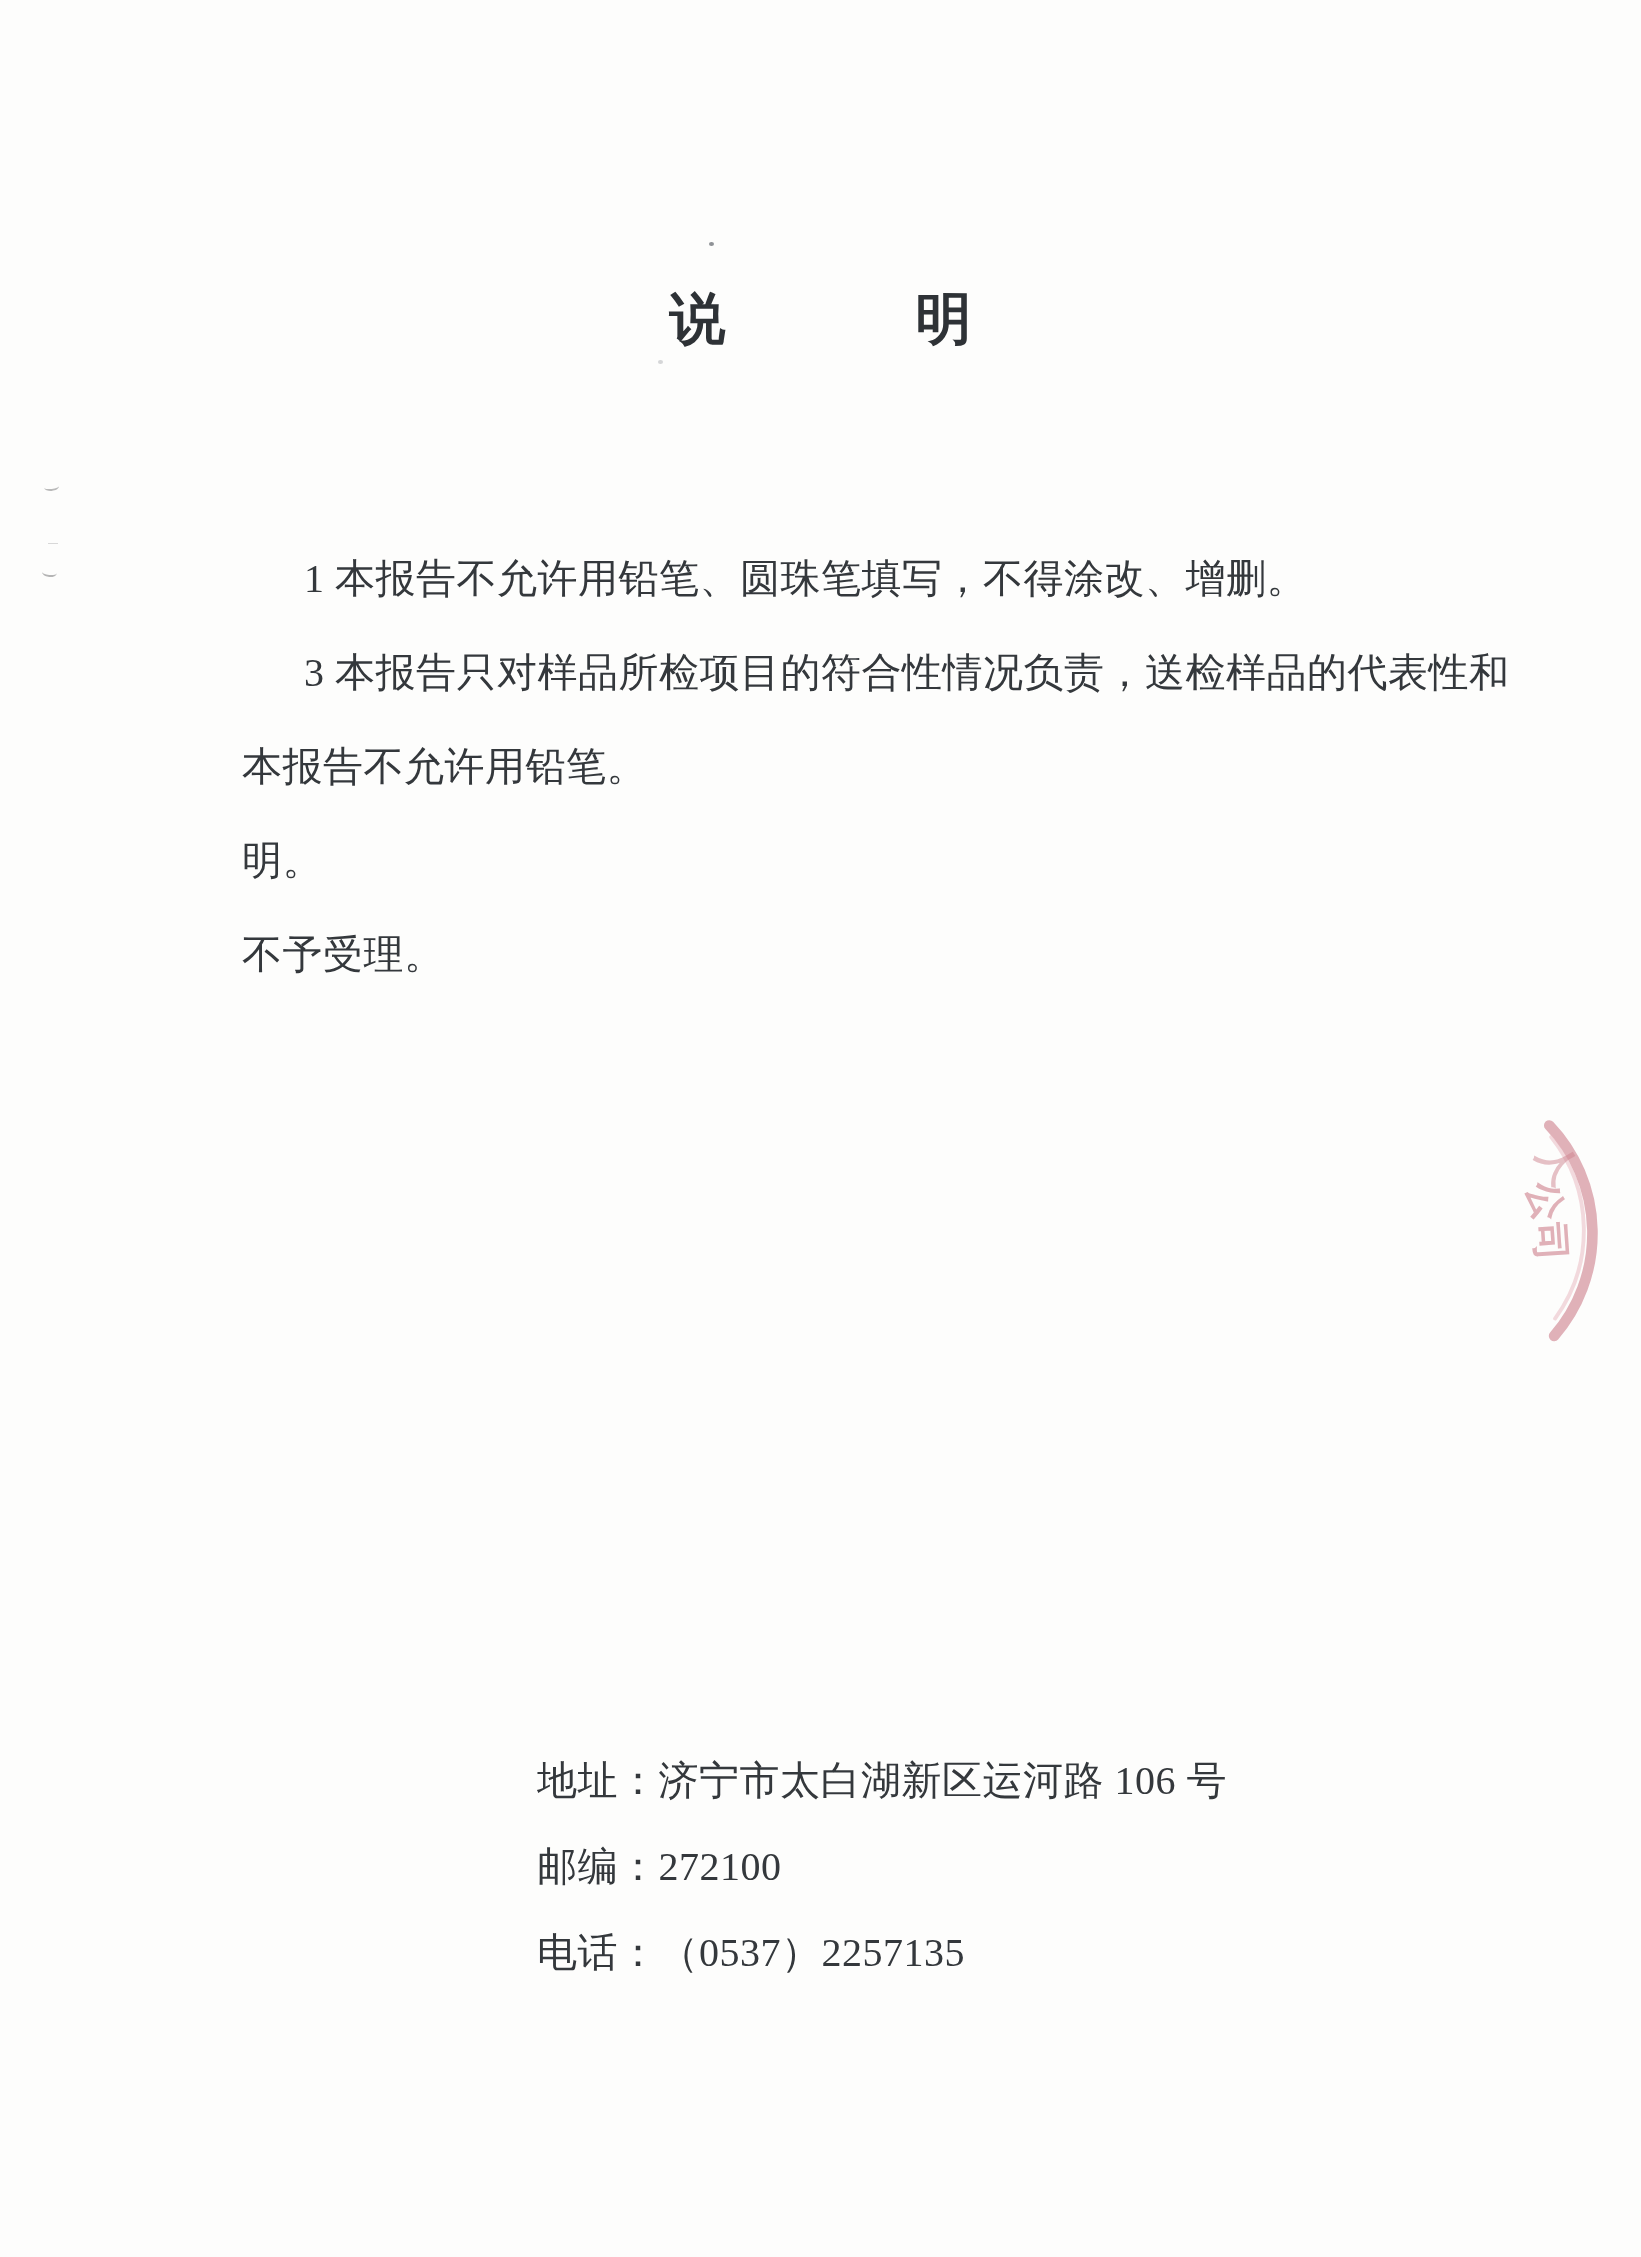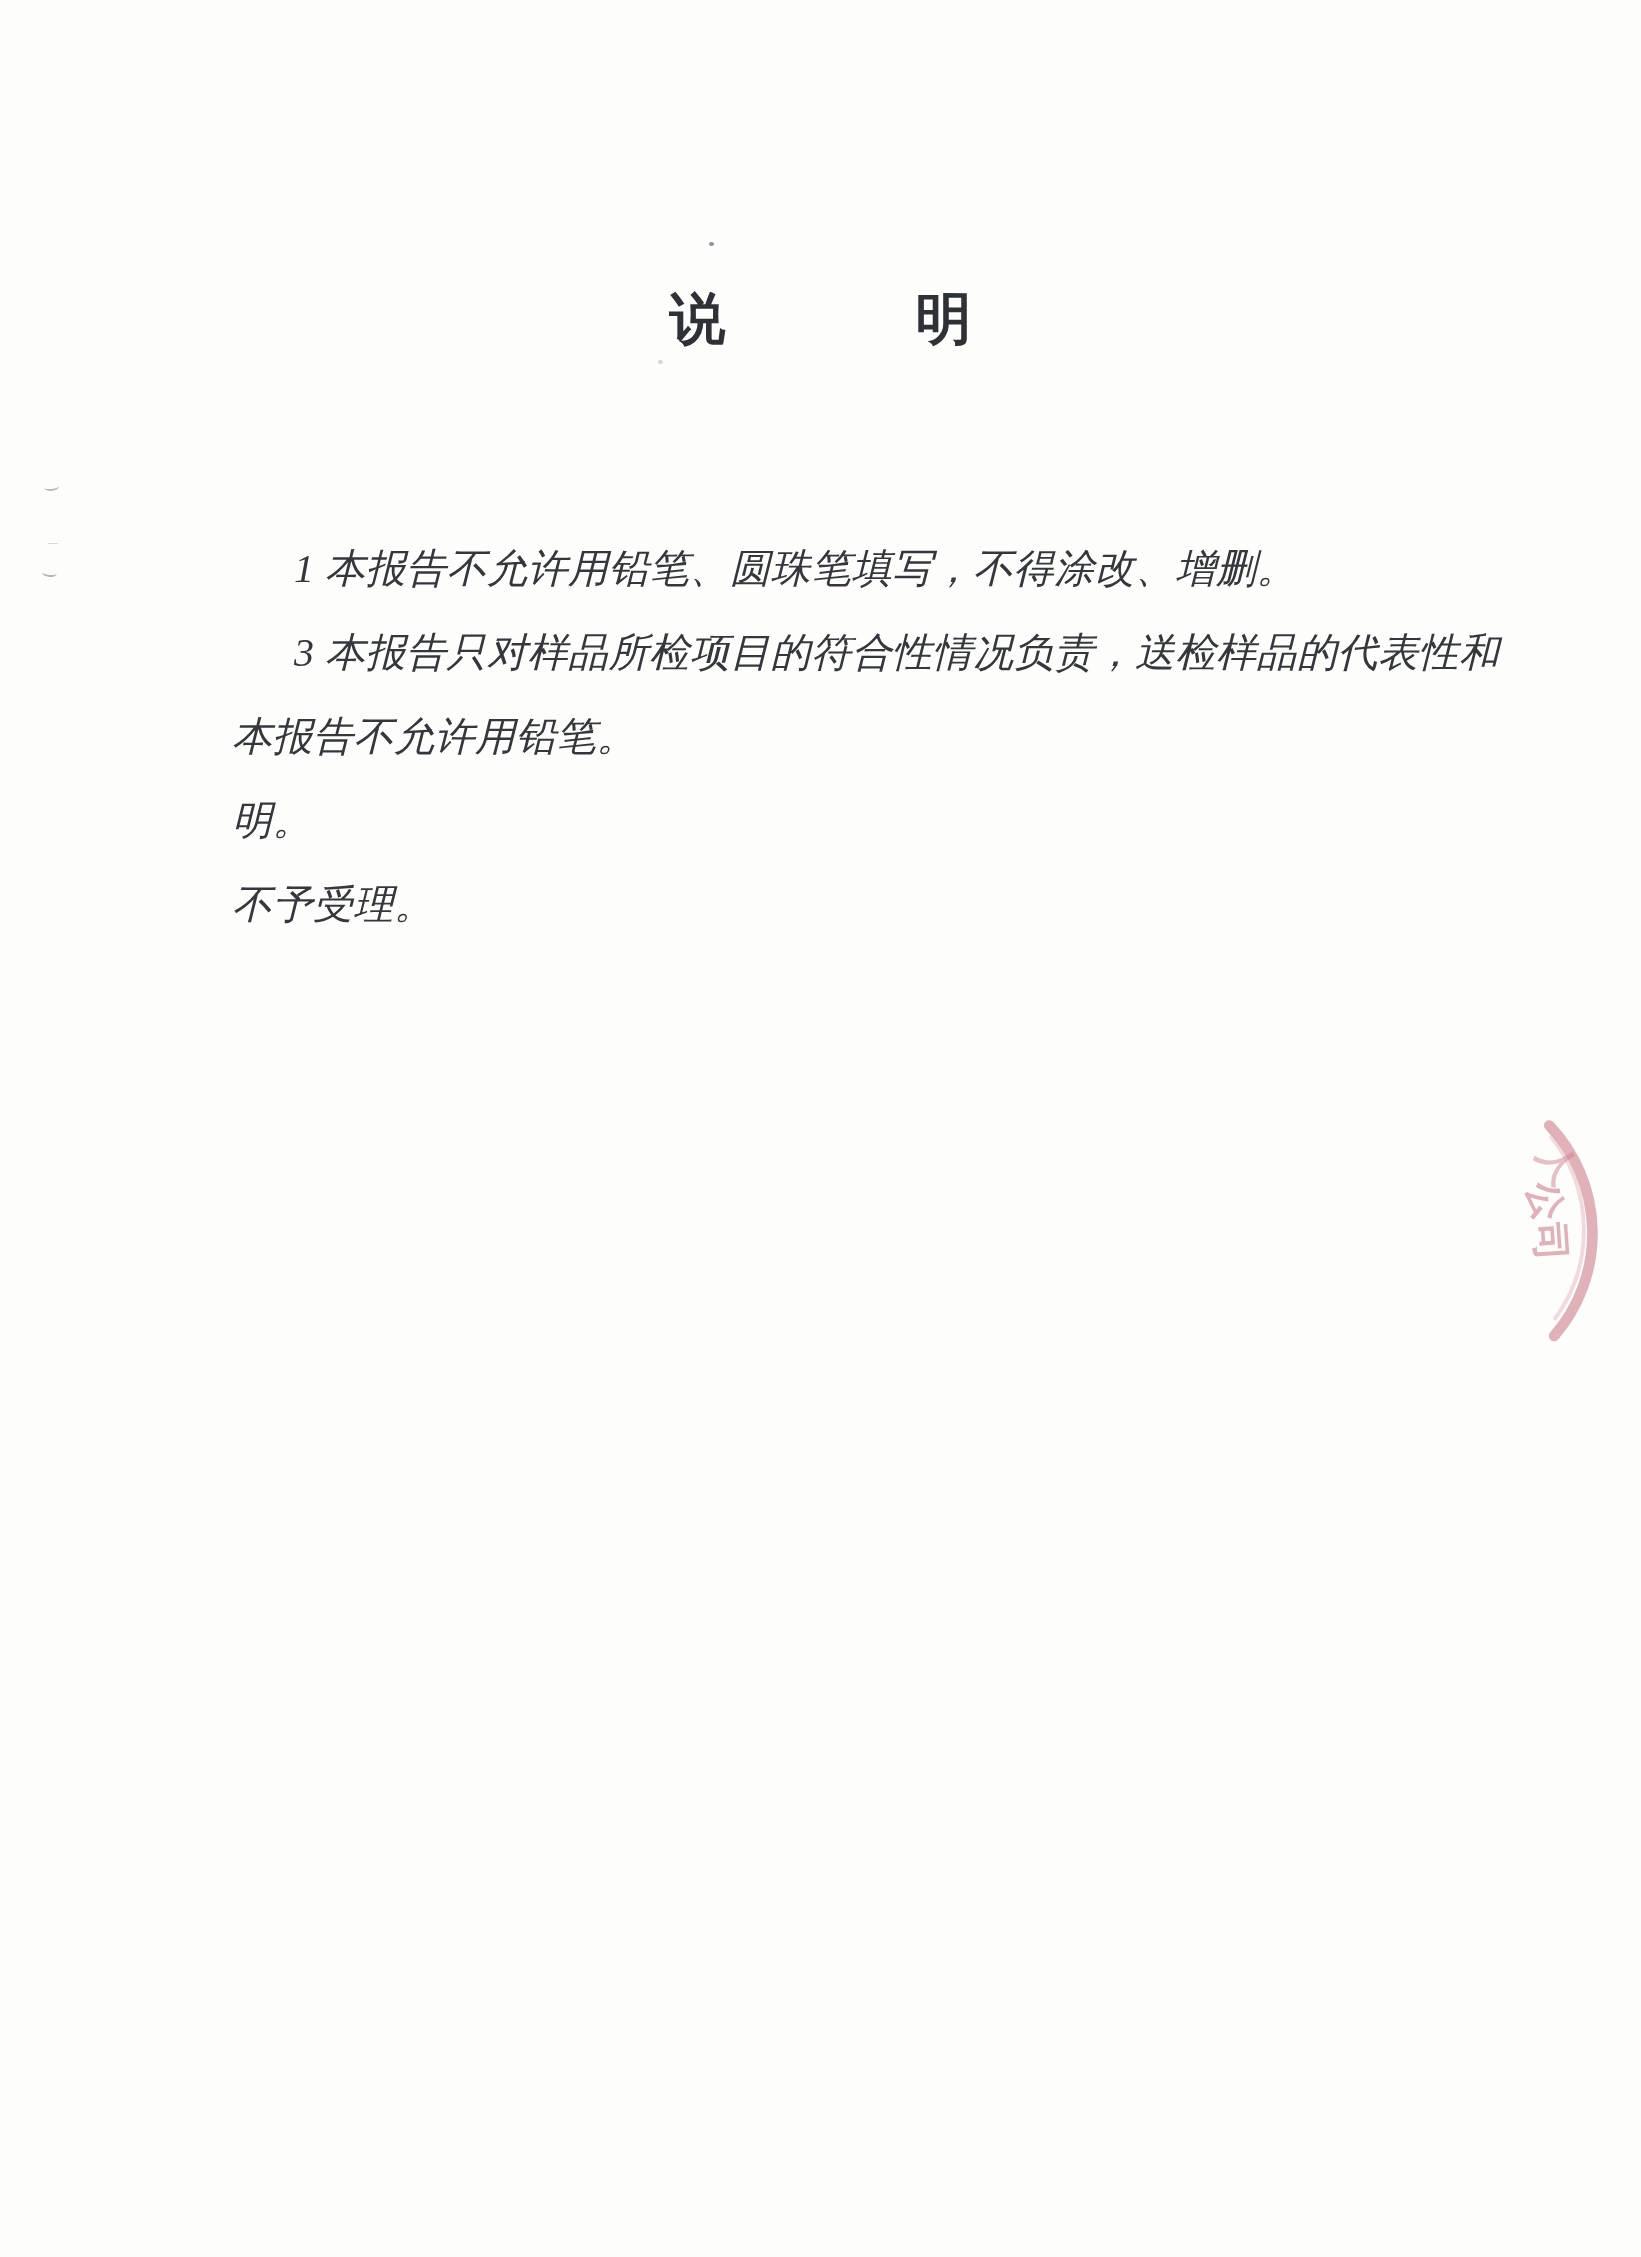--- a/index.html
+++ b/index.html
@@ -35,23 +35,22 @@
   .notes {
     position: absolute;
     left: 232px;
     top: 527px;
     width: 1255px;
     font-size: 40px;
     line-height: 84px;
     letter-spacing: 0.5px;
   }
   .notes p {
-    margin: 0;
+    margin: 10px;
     white-space: nowrap;
-    font-style: italic;
   }
   .notes p.indent {
     text-indent: 62px;
   }
   
   .contact {
     position: absolute;
     left: 537px;
     top: 1738px;
     font-size: 40px;
@@ -101,20 +100,25 @@
   </h1>
 
   <div class="notes">
     <p class="indent">1 本报告不允许用铅笔、圆珠笔填写，不得涂改、增删。</p>
     <p class="indent">3 本报告只对样品所检项目的符合性情况负责，送检样品的代表性和</p>
     <p>本报告不允许用铅笔。</p>
     <p>明。</p>
     <p>不予受理。</p>
   </div>
 
+  <div class="contact">
+    <p>地址：济宁市太白湖新区运河路 106 号</p>
+    <p>邮编：272100</p>
+    <p>电话：（0537）2257135</p>
+  </div>
 
   <svg class="stamp-svg" viewBox="0 0 145 300">
     <path d="M 50 50 A 162 162 0 0 1 55 268" fill="none" stroke="#d697a1" stroke-width="11" stroke-linecap="round" opacity="0.75"></path>
     <path d="M 52 62 A 155 155 0 0 1 56 250" fill="none" stroke="#e7b6bd" stroke-width="4" stroke-linecap="round" opacity="0.5"></path>
   </svg>
   <span class="stamp-char c1">人</span>
   <span class="stamp-char c2">公</span>
   <span class="stamp-char c3">司</span>
 
   <div class="artifact a1"></div>

